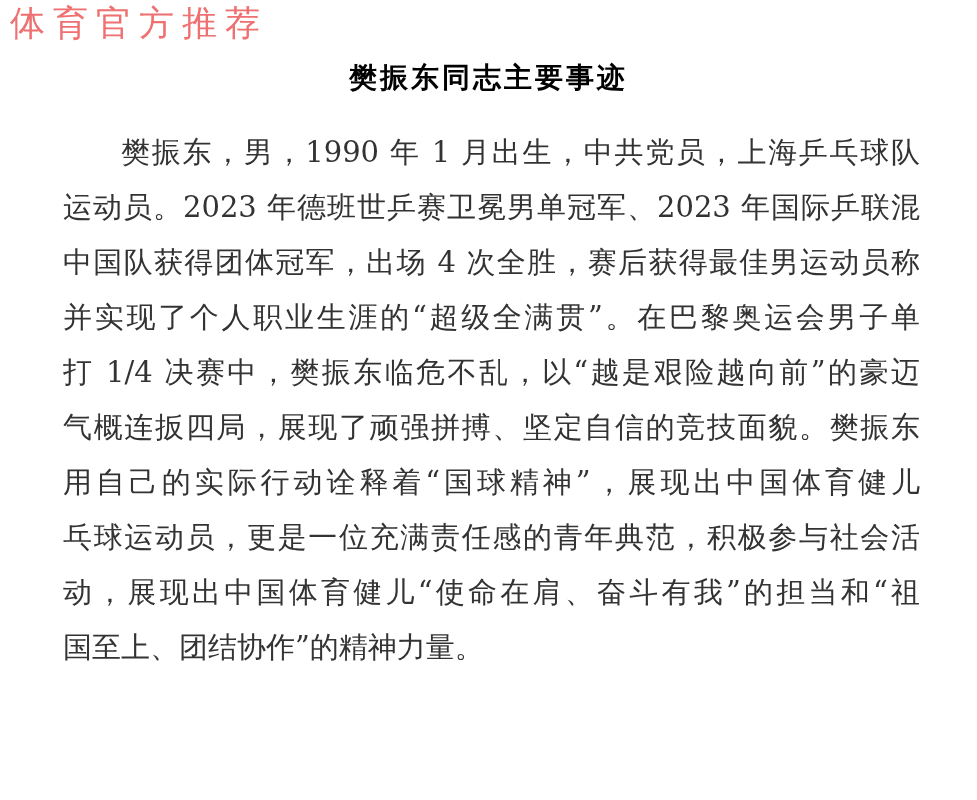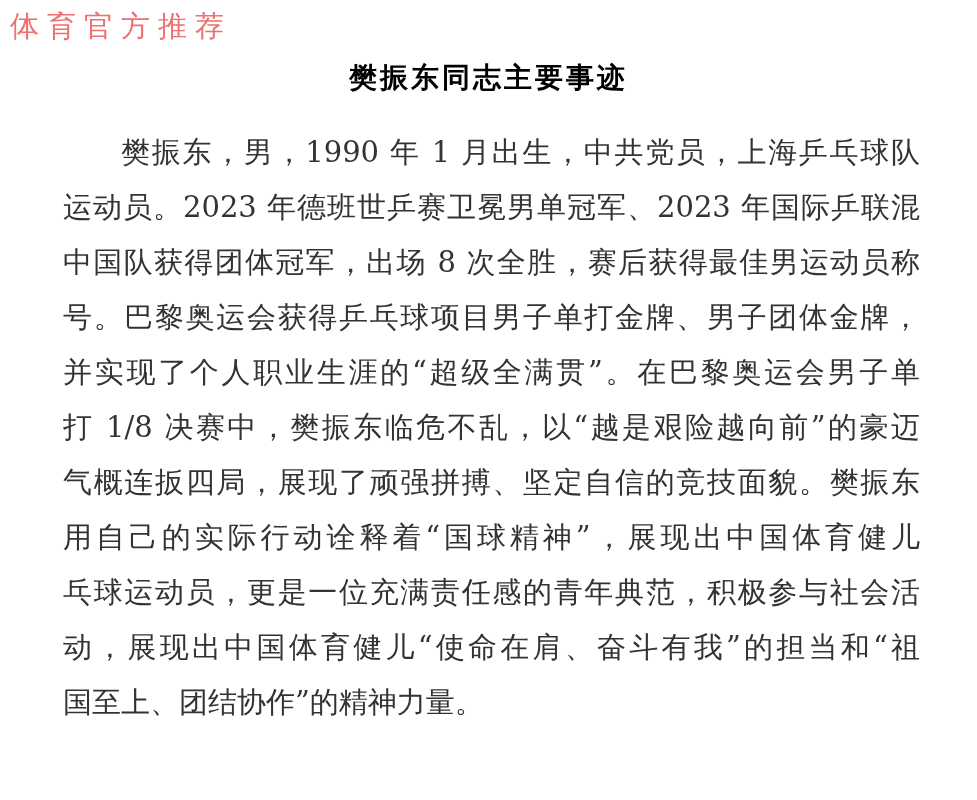--- a/index.html
+++ b/index.html
@@ -13,22 +13,22 @@
   .page {
     position: relative;
     width: 977px;
     height: 800px;
     background: #ffffff;
   }
   .watermark {
     position: absolute;
     top: 0px;
     left: 10px;
-    font-family: Liberation Serif, serif;
-    font-size: 29px;
+    font-family: Liberation Mono, monospace;
+    font-size: 35px;
     line-height: 52px;
     font-weight: 400;
     color: #ee7070;
     letter-spacing: 8px;
     white-space: nowrap;
   }
   .doc-title {
     position: absolute;
     top: 60px;
     left: 0;
@@ -71,24 +71,23 @@
 
 <div class="page">
 
   <div class="watermark" style="color: rgb(238, 112, 112);">体育官方推荐</div>
 
   <div class="doc-title" style="color: #000000;">樊振东同志主要事迹</div>
 
   <div class="doc-body" style="color: rgb(51, 51, 51);">
     <div class="line line-first">樊振东，男，1990 年 1 月出生，中共党员，上海乒乓球队</div>
     <div class="line">运动员。2023 年德班世乒赛卫冕男单冠军、2023 年国际乒联混</div>
-    <div class="line">中国队获得团体冠军，出场 8 次全胜，赛后获得最佳男运动员称</div>
-    <div class="line">号。巴黎奥运会获得乒乓球项目男子单打金牌、男子团体金牌，</div>
+    <div class="line">中国队获得团体冠军，出场 4 次全胜，赛后获得最佳男运动员称</div>
     <div class="line">并实现了个人职业生涯的“超级全满贯”。在巴黎奥运会男子单</div>
-    <div class="line">打 1/8 决赛中，樊振东临危不乱，以“越是艰险越向前”的豪迈</div>
+    <div class="line">打 1/4 决赛中，樊振东临危不乱，以“越是艰险越向前”的豪迈</div>
     <div class="line">气概连扳四局，展现了顽强拼搏、坚定自信的竞技面貌。樊振东</div>
     <div class="line">用自己的实际行动诠释着“国球精神”，展现出中国体育健儿</div>
     <div class="line">乓球运动员，更是一位充满责任感的青年典范，积极参与社会活</div>
     <div class="line">动，展现出中国体育健儿“使命在肩、奋斗有我”的担当和“祖</div>
     <div class="line line-last">国至上、团结协作”的精神力量。</div>
   </div>
 
 </div>
 
 </body></html>

